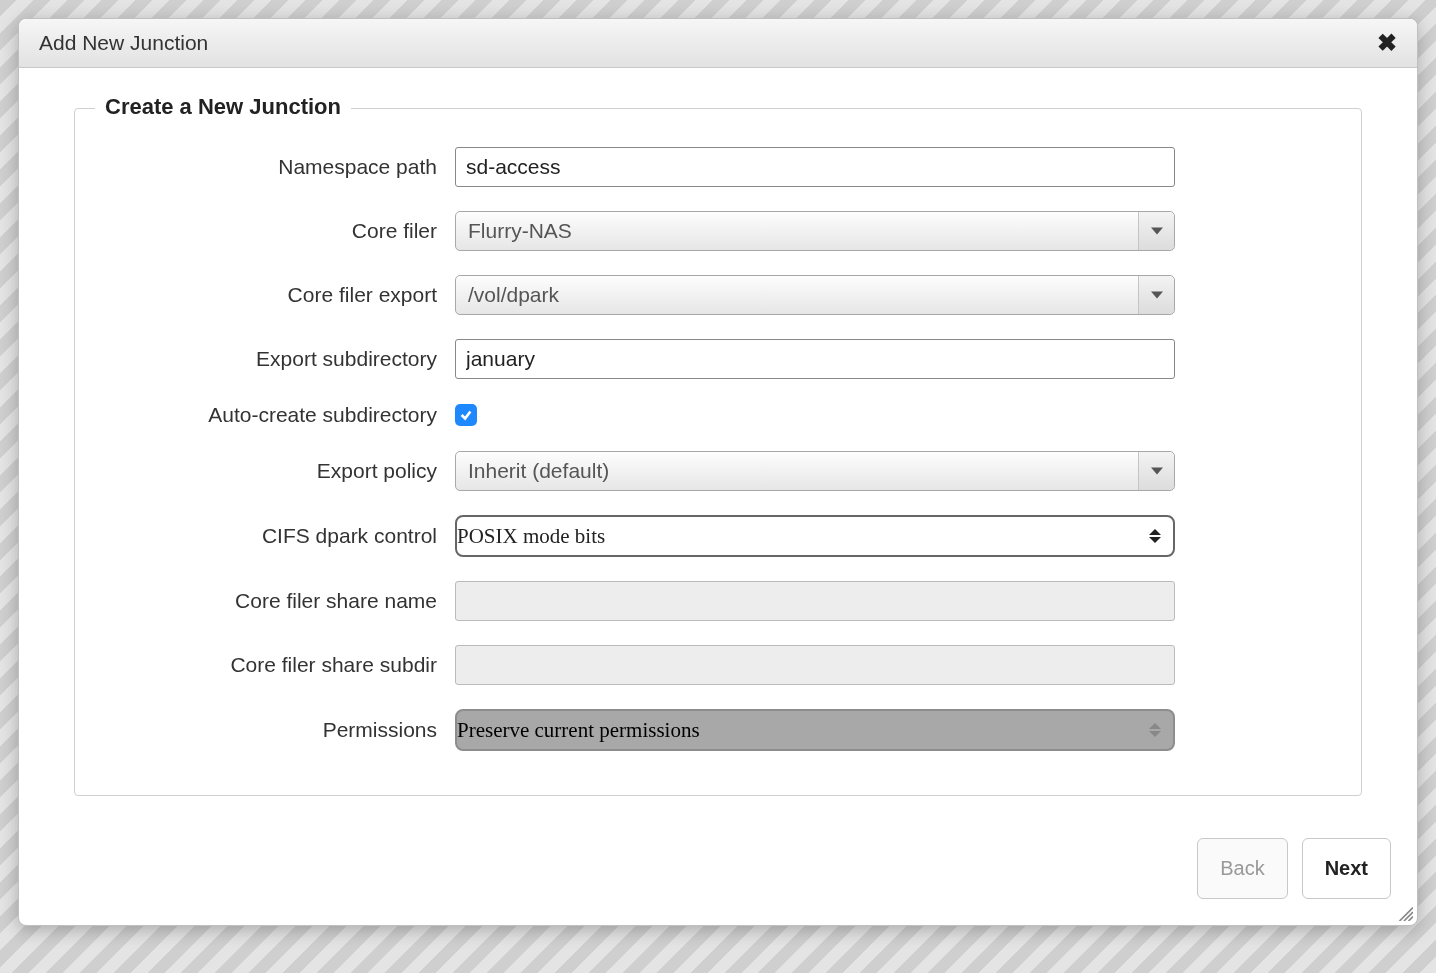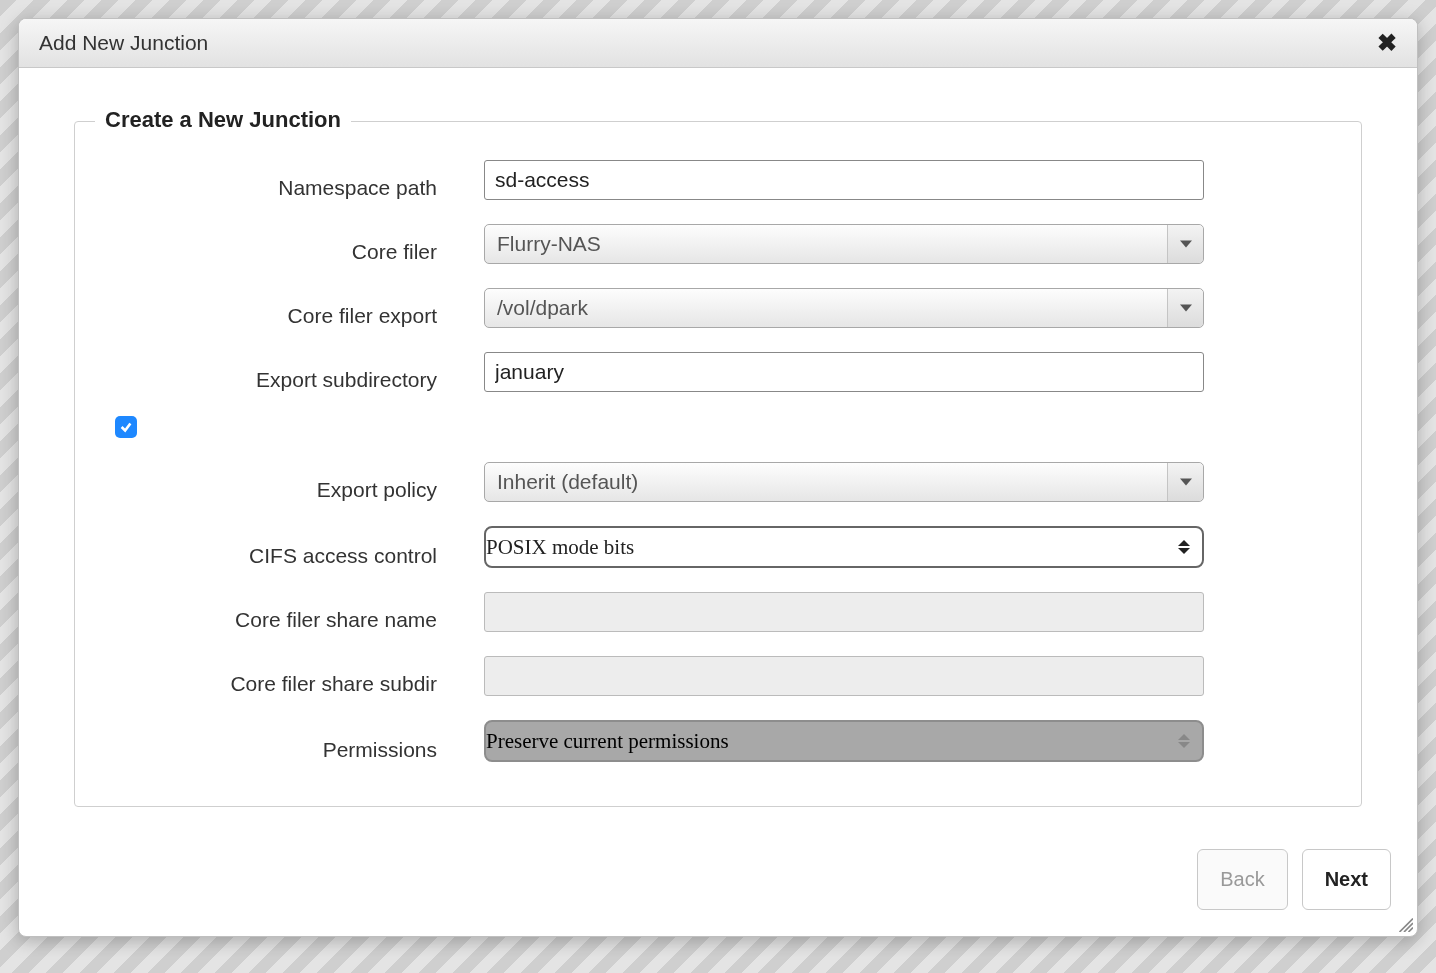--- a/index.html
+++ b/index.html
@@ -40,43 +40,41 @@
   .close-btn {
     font-size: 24px;
     font-weight: 900;
     color: #222;
     cursor: pointer;
     line-height: 1;
     user-select: none;
   }
   .dialog-body {
     padding: 40px 55px 20px 55px;
-    margin-top: 13px;
   }
   .fieldset {
     border: 1px solid #cfcfcf;
     border-radius: 4px;
     padding: 28px 40px 40px 40px;
     position: relative;
   }
   .legend {
     position: absolute;
     top: -15px;
     left: 20px;
     background: #fff;
     padding: 0 10px;
     font-size: 22px;
     font-weight: 700;
     color: #222;
   }
   .form-row {
     display: flex;
-    align-items: flex-end;
+    align-items: center;
     margin: 10px 0 24px 0;
-    gap: 29px;
   }
   .form-label {
     width: 340px;
     text-align: right;
     font-size: 21px;
     color: #333;
     padding-right: 18px;
   }
   .form-control-cell {
     flex: 1;
@@ -251,20 +249,21 @@
       </div>
 
       <div class="form-row">
         <div class="form-label">Export subdirectory</div>
         <div class="form-control-cell">
           <input class="text-input" type="text" value="january" style="">
         </div>
       </div>
 
       <div class="form-row">
+        <div class="form-label">Auto-create subdirectory</div>
         <div class="form-control-cell">
           <span class="checkbox">
             <svg viewBox="0 0 16 16">
                 <polyline points="3,8 7,12 13,4"></polyline>
               </svg>
           </span>
         </div>
       </div>
 
       <div class="form-row">
@@ -275,21 +274,21 @@
             <span class="chev">
               <svg viewBox="0 0 10 10">
                   <polygon points="0,2 10,2 5,8"></polygon>
                 </svg>
             </span>
           </div>
         </div>
       </div>
 
       <div class="form-row">
-        <div class="form-label">CIFS access control</div>
+        <div class="form-label">CIFS dpark control</div>
         <div class="form-control-cell">
           <div class="native-select-wrap">
             <span>POSIX mode bits</span>
             <span class="updown">
               <span class="tri-up"></span>
                 <span class="tri-down"></span>
             </span>
           </div>
         </div>
       </div>

